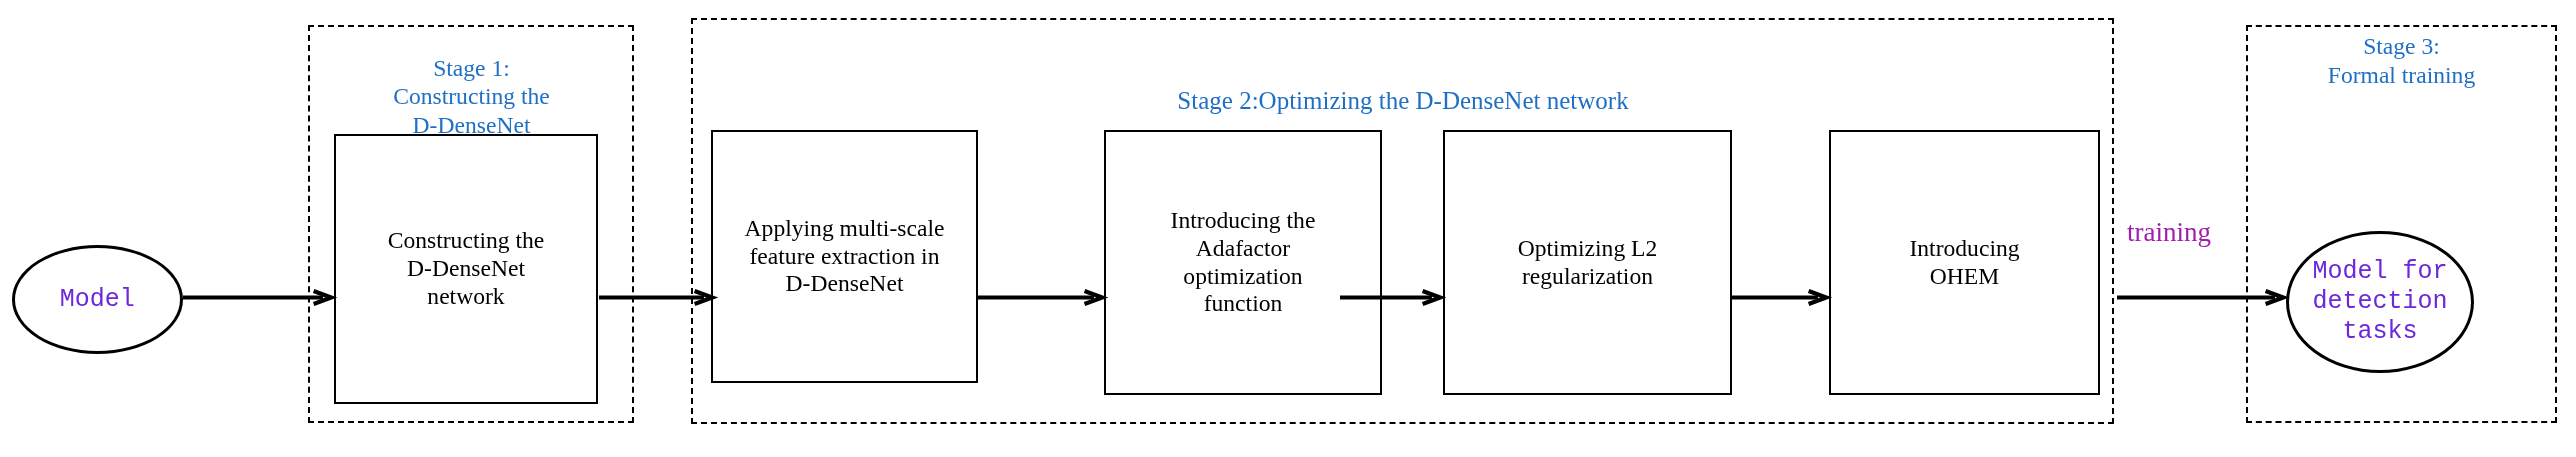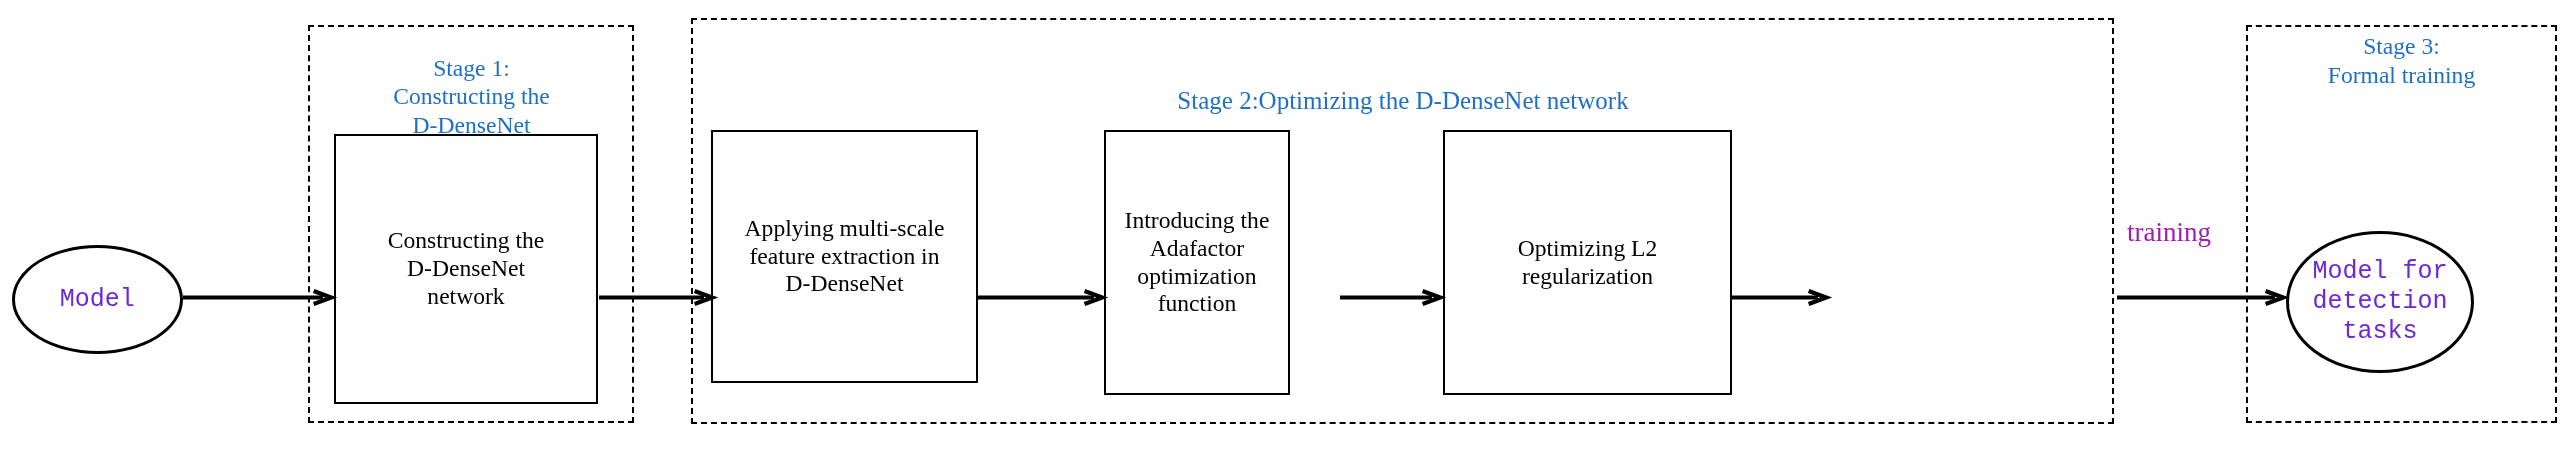--- a/index.html
+++ b/index.html
@@ -111,28 +111,30 @@
   <div class="ellipse-node" id="node-input" style="left:11.8px; top:245px; width:171px; height:109px;">Model</div>
 
   <div class="proc-box" id="node-construct" style="left:334px; top:134px; width:264px; height:270px;">Constructing the
 D-DenseNet
 network</div>
 
   <div class="proc-box" id="node-multiscale" style="left:711px; top:130px; width:267px; height:253px;">Applying multi-scale
 feature extraction in
 D-DenseNet</div>
 
-  <div class="proc-box" id="node-adafactor" style="left:1104px; top:130px; width:186px; height:265px;">Introducing the
+  <div class="proc-box" id="node-adafactor" style="left:1104px; top:130px; width:278px; height:265px;">Introducing the
 Adafactor
 optimization
 function</div>
 
   <div class="proc-box" id="node-l2" style="left:1443px; top:130px; width:289px; height:265px;">Optimizing L2
 regularization</div>
 
+  <div class="proc-box" id="node-ohem" style="left:1829px; top:130px; width:271px; height:265px;">Introducing
+OHEM</div>
 
   <div class="ellipse-node" id="node-output" style="left:2286px; top:231px; width:188px; height:142px;">Model for
 detection
 tasks</div>
 
   <div class="arrow" style="left:183px; top:291px; width:153px;">
     <svg viewBox="0 0 260 22" preserveAspectRatio="none">
       <line x1="0" y1="11" x2="238" y2="11" stroke="#000" stroke-width="7"></line>
       <polyline points="222,0 252,11 222,22" fill="none" stroke="#000" stroke-width="7"></polyline>
     </svg>

